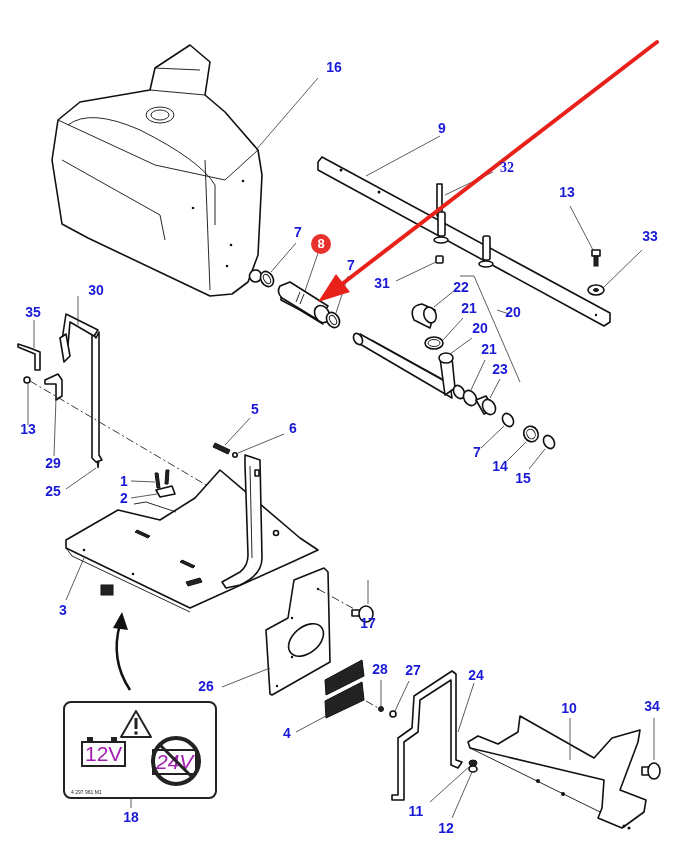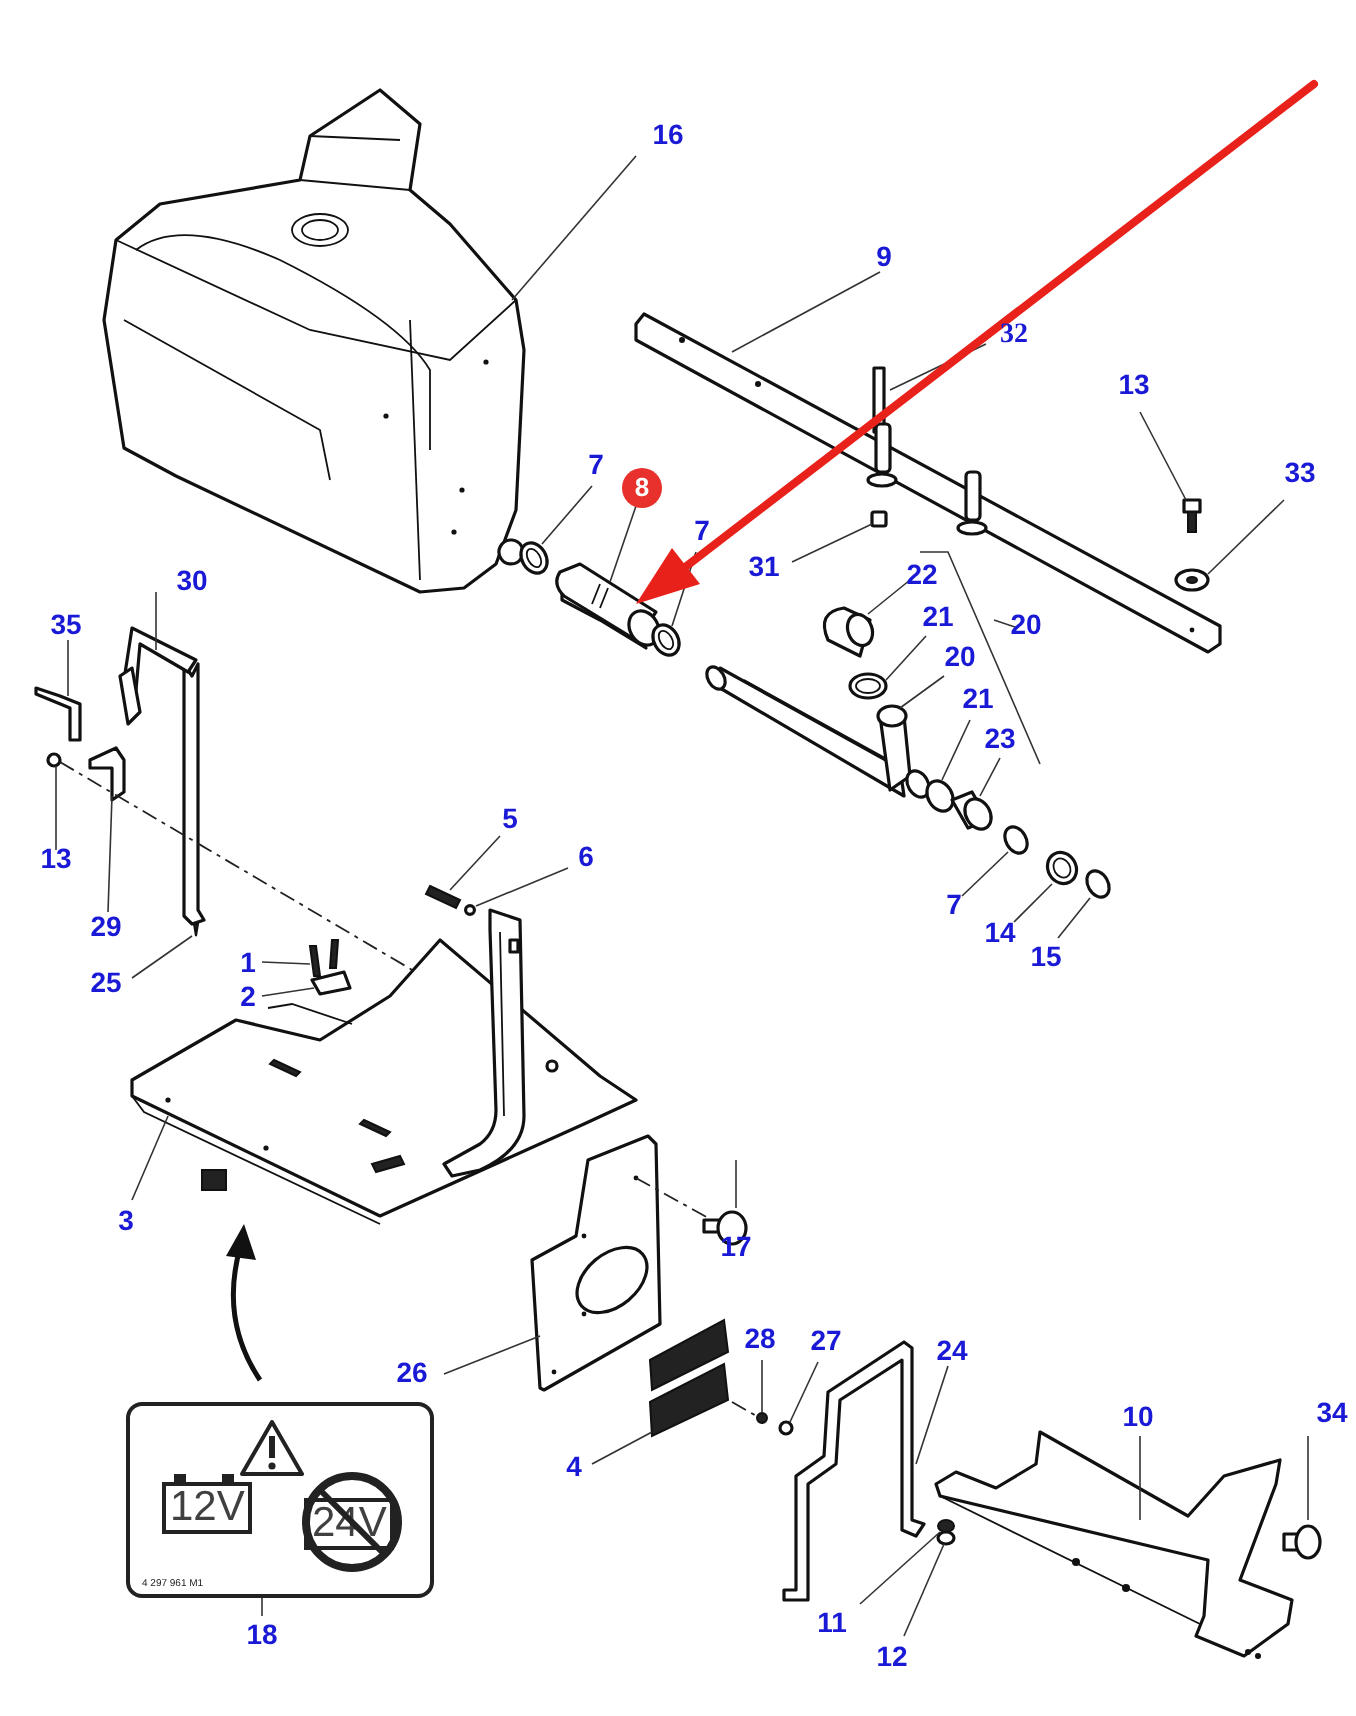--- a/index.html
+++ b/index.html
@@ -7,21 +7,21 @@
   #canvas { position:absolute; left:0; top:0; width:678px; height:858px; }
   .lbl { position:absolute; color:#1a1ad6; font-weight:bold; font-size:14px; line-height:14px; white-space:nowrap; transform:translate(-50%,-50%); cursor:pointer; }
   .hl-badge { position:absolute; width:20px; height:20px; border-radius:50%; background:#e8312c; color:#fff; font-weight:bold; font-size:13px; line-height:20px; text-align:center; transform:translate(-50%,-50%); cursor:pointer; }
   svg .ln { stroke:#111; stroke-width:1.6; fill:#fff; stroke-linejoin:round; stroke-linecap:round; }
   svg .thin { stroke:#111; stroke-width:0.9; fill:none; }
   svg .leader { stroke:#333; stroke-width:0.8; fill:none; }
   svg .dash { stroke:#222; stroke-width:0.9; fill:none; stroke-dasharray:8 3 2 3; }
   svg .dot { fill:#111; }
   svg .blk { fill:#222; stroke:#111; stroke-width:1; }
   .decal { position:absolute; left:63px; top:701px; width:150px; height:94px; border:2px solid #222; border-radius:8px; background:#fff; }
-  .decal .bat { position:absolute; border:2px solid #222; font-size:21px; line-height:22px; padding:0 2px; color:#404040; font-family:"Liberation Sans", sans-serif; }
+  .decal .bat { position:absolute; border:2px solid #222; font-size:21px; line-height:22px; padding:0 2px; color:#a21caf; font-family:"Liberation Sans", sans-serif; }
   .decal .code { position:absolute; left:6px; bottom:2px; font-size:5px; color:#222; font-family:"Liberation Sans", sans-serif; }
 </style>
 </head>
 <body>
 
 <svg id="canvas" viewBox="0 0 678 858" xmlns="http://www.w3.org/2000/svg">
 
   <g>
     <path class="ln" d="M88,238 L62,224 L52,160 L58,120 L80,102 L150,90 L155,68 L190,45 L210,62 L205,95 L225,112 L258,150 L262,175 L258,255 L248,282 L232,294 L210,296 L88,238 Z"></path>
     <path class="thin" d="M58,120 L155,165 L225,180 L258,150"></path>
@@ -278,21 +278,21 @@
   <svg style="position:absolute;left:54px;top:6px;" width="34" height="30" viewBox="0 0 34 30">
     <path d="M17,2 L32,28 L2,28 Z" fill="#fff" stroke="#222" stroke-width="2" stroke-linejoin="round"></path>
     <rect x="15.5" y="9" width="3" height="11" fill="#222"></rect>
     <circle cx="17" cy="24" r="1.8" fill="#222"></circle>
   </svg>
   <div style="position:absolute;left:16px;top:38px;">
     <div style="position:absolute;left:6px;top:-4px;width:6px;height:4px;background:#222;"></div>
     <div style="position:absolute;left:30px;top:-4px;width:6px;height:4px;background:#222;"></div>
     <div class="bat">12V</div>
   </div>
-  <div style="position:absolute;left:85px;top:36px;width:52px;height:40px;">
+  <div style="position:absolute;left:85px;top:36px;width:52px;height:40px;font-style:italic;">
     <div class="bat" style="left:2px;top:10px;">24V</div>
     <svg style="position:absolute;left:-4px;top:-4px;" width="60" height="52" viewBox="0 0 60 52">
       <circle cx="30" cy="26" r="23" fill="none" stroke="#222" stroke-width="4"></circle>
       <line x1="14" y1="10" x2="46" y2="42" stroke="#222" stroke-width="3"></line>
     </svg>
   </div>
   <div class="code">4 297 961 M1</div>
 </div>
 
 <div class="lbl" style="left:322px;top:67px;margin-left:12px;">16</div>
@@ -323,16 +323,16 @@
 <div class="lbl" style="left:124px;top:481px;">1</div>
 <div class="lbl" style="left:124px;top:498px;">2</div>
 <div class="lbl" style="left:63px;top:610px;">3</div>
 <div class="lbl" style="left:368px;top:576px;margin-top:47px;">17</div>
 <div class="lbl" style="left:206px;top:686px;">26</div>
 <div class="lbl" style="left:380px;top:669px;">28</div>
 <div class="lbl" style="left:413px;top:670px;text-align:center;">27</div>
 <div class="lbl" style="left:476px;top:675px;">24</div>
 <div class="lbl" style="left:287px;top:733px;">4</div>
 <div class="lbl" style="left:569px;top:708px;">10</div>
-<div class="lbl" style="left:666px;top:706px;text-align:right;">34</div>
+<div class="lbl" style="left:652px;top:706px;text-align:right;">34</div>
 <div class="lbl" style="left:416px;top:811px;">11</div>
 <div class="lbl" style="left:446px;top:828px;">12</div>
 <div class="lbl" style="left:131px;top:817px;">18</div>
 
 </body></html>

